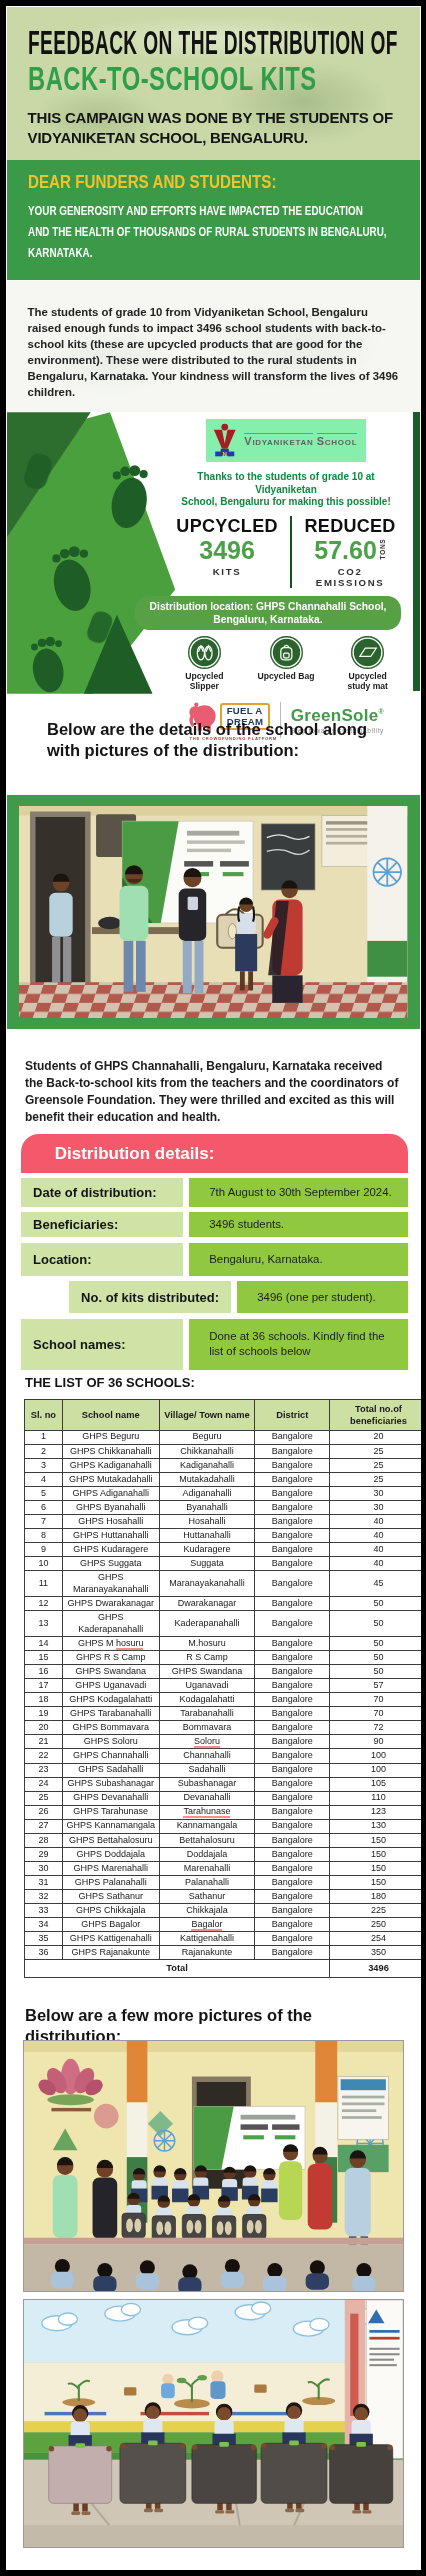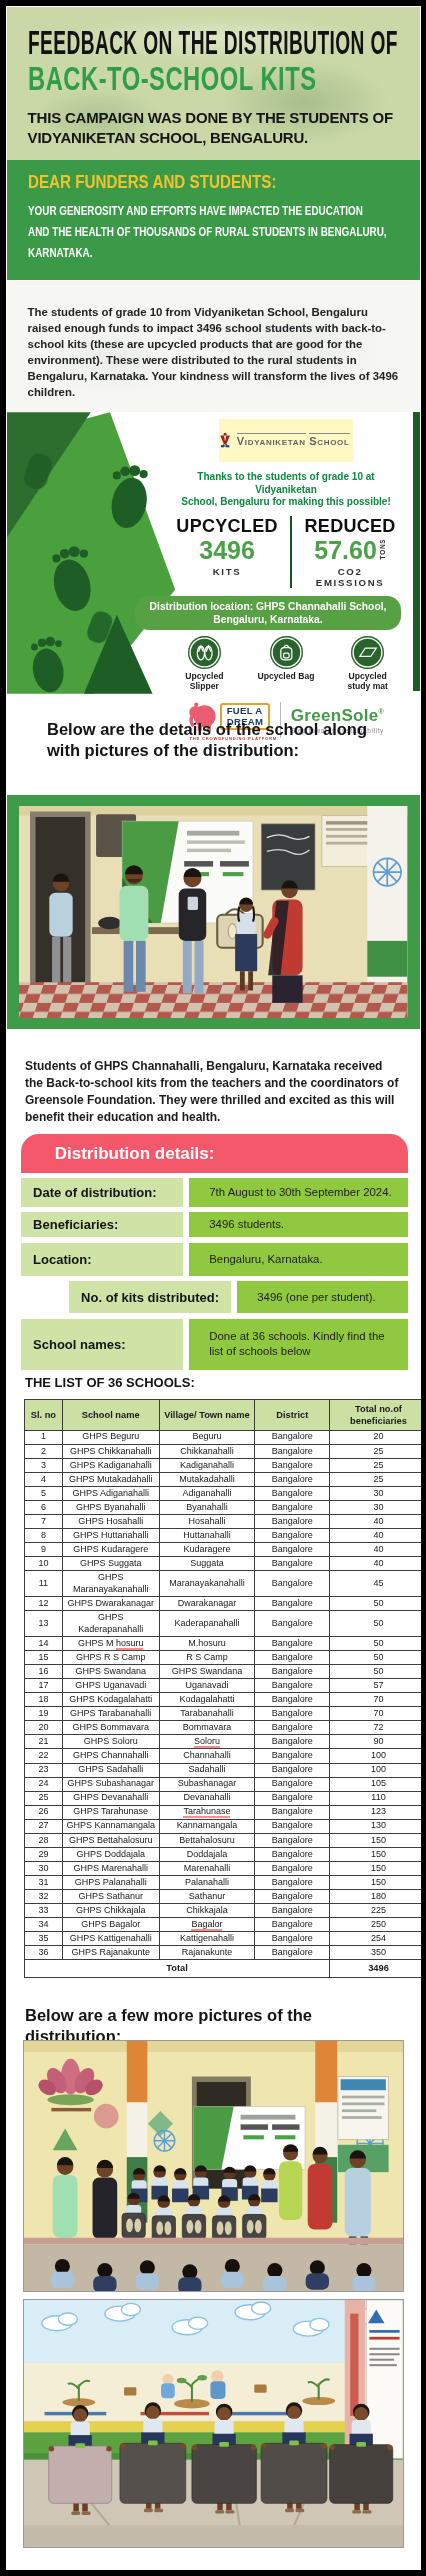--- a/index.html
+++ b/index.html
@@ -36,21 +36,21 @@
       #f6f7f2;}
   .intro p{margin:0 20.7px;font-size:11.4px;line-height:16px;font-weight:600;color:#232323;}
   .intro .p1{padding-top:23.4px;}
   .intro .p2{margin-top:12.4px;}
 
   
   .cert{left:6.9px;right:6.9px;top:412px;height:282px;background:#fff;}
   .cert-bar{position:absolute;right:0;top:0;width:6.9px;height:279px;background:#1d5c2a;}
   .cert-arrow{position:absolute;left:0;top:0;}
   .cert-col{position:absolute;left:164px;right:19px;top:0;display:flex;flex-direction:column;align-items:center;}
-  .logo-box{margin-top:6.9px;width:134px;height:43px;background:#fef9c3;display:flex;align-items:center;justify-content:center;gap:5.5px;}
+  .logo-box{margin-top:6.9px;width:160px;height:43px;background:#86efac;display:flex;align-items:center;justify-content:center;gap:5.5px;}
   .logo-name{font-variant:small-caps;font-weight:700;font-size:11px;color:#636363;letter-spacing:0.7px;}
   .logo-name span{border-top:1.4px solid #8a8a8a;padding-top:0.7px;margin-right:3.4px;}
   .thanks{margin-top:9px;width:213px;text-align:center;font-size:10px;line-height:1.28;font-weight:800;color:#0d8a3f;}
   .stats{margin-top:6.9px;display:flex;align-items:stretch;text-align:center;}
   .stat{padding:0 12.4px;}
   .stat+.stat{border-left:2.1px solid #17501f;}
   .stat-t{font-size:18px;font-weight:800;color:#101010;letter-spacing:0.3px;}
   .stat-v{font-size:25px;font-weight:800;color:#4aa147;line-height:27.5px;display:inline-block;}
   .tons{display:inline-block;writing-mode:vertical-rl;transform:rotate(180deg);font-size:6.5px;font-weight:700;color:#333;letter-spacing:0.7px;vertical-align:top;margin-left:2.1px;height:23.4px;}
   .stat-u{font-size:9.6px;font-weight:600;color:#2e2e2e;letter-spacing:1.7px;margin-top:1.4px;}

